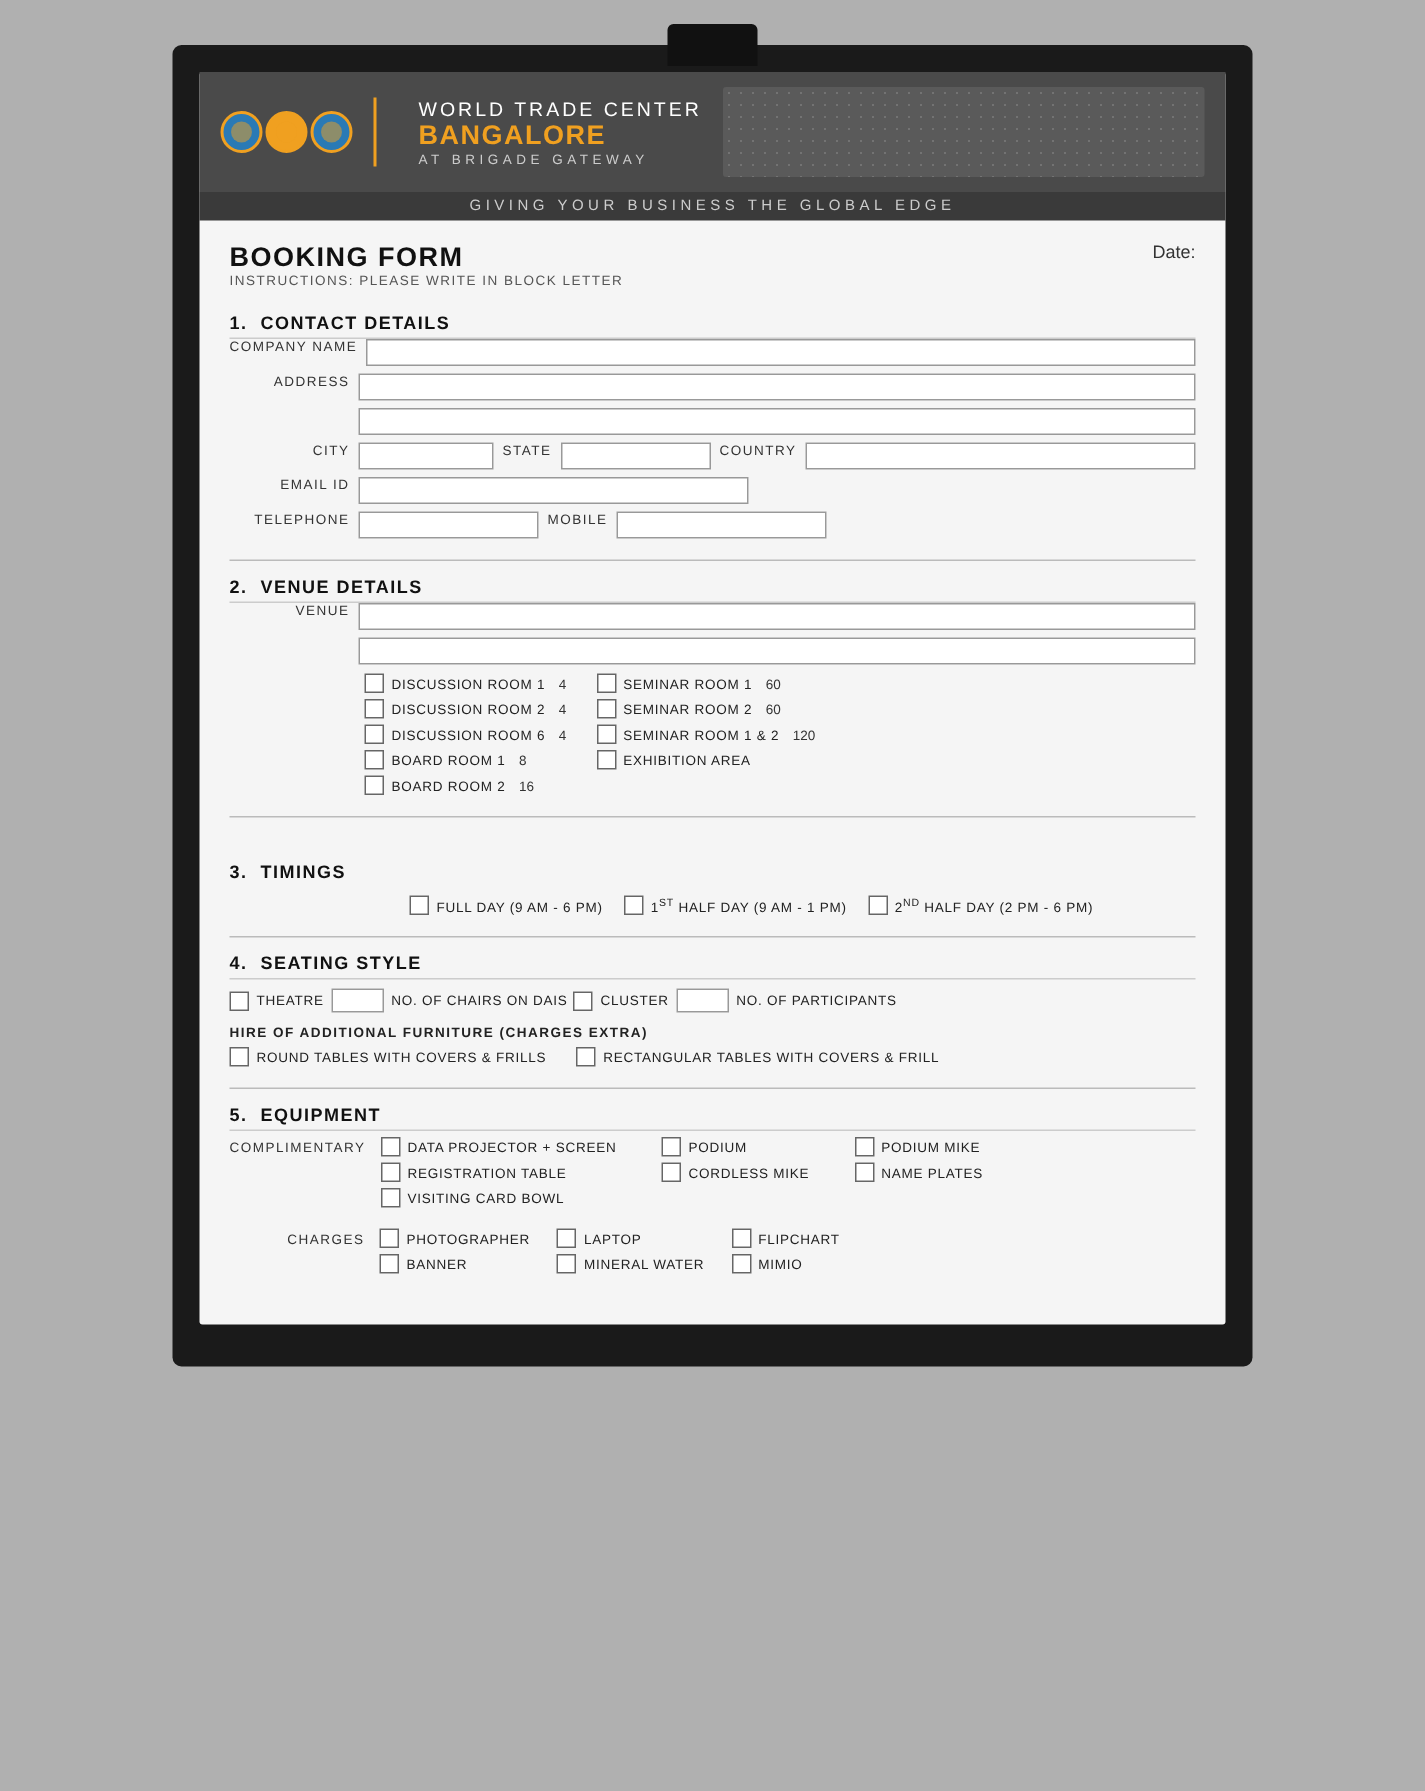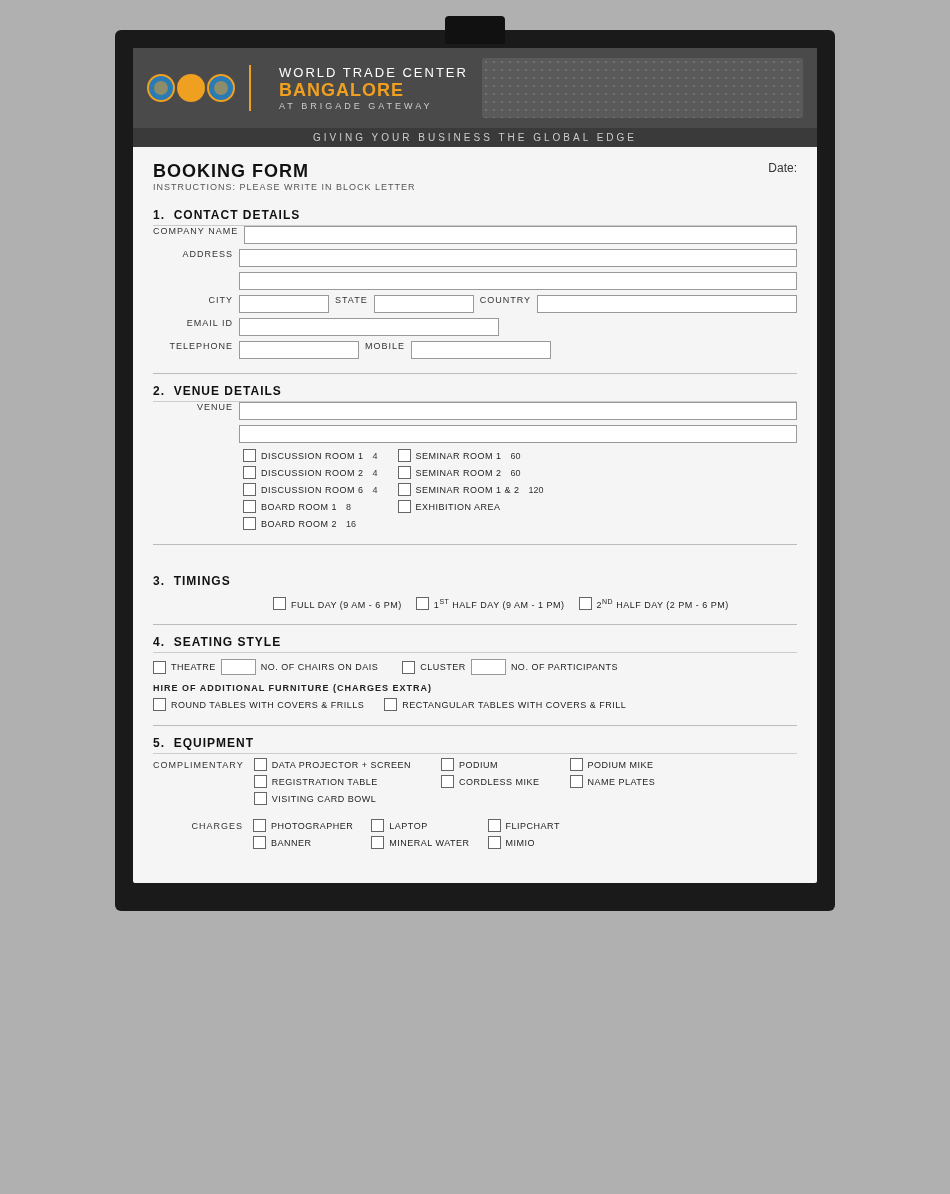--- a/index.html
+++ b/index.html
@@ -236,21 +236,21 @@
     }
     .timing-label {
       font-size: 9px;
       color: #222;
       letter-spacing: 0.5px;
     }
     
     .seating-row {
       display: flex;
       align-items: center;
-      gap: 24px;
+      gap: 4px;
       margin-left: 0;
       margin-top: 6px;
       flex-wrap: wrap;
     }
     .seating-item {
       display: flex;
       align-items: center;
       gap: 5px;
     }
     .seating-label {

